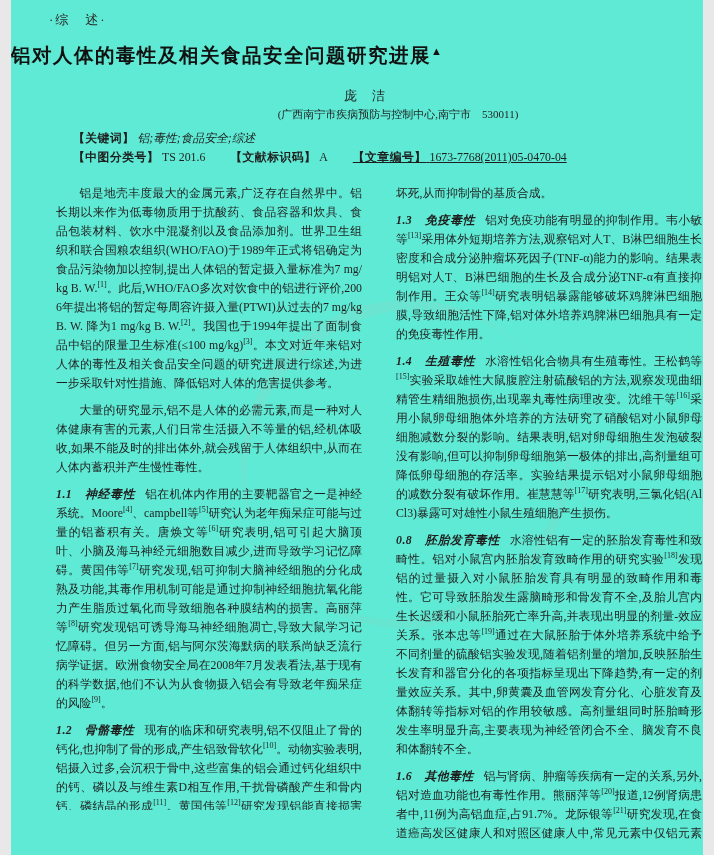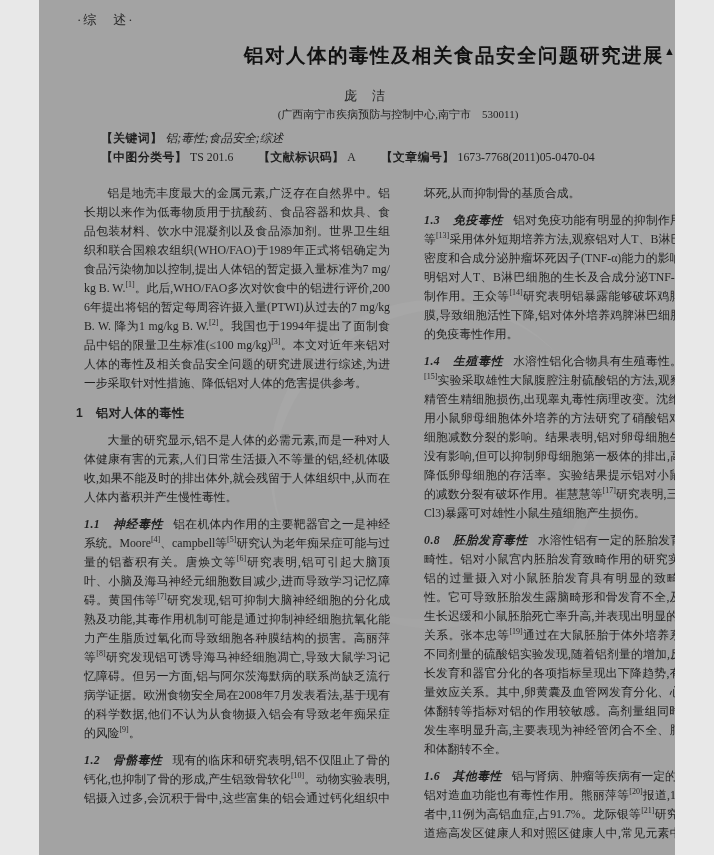--- a/index.html
+++ b/index.html
@@ -1,59 +1,59 @@
 <!DOCTYPE html>
 <html><head>
 <meta charset="utf-8">
 <style>
   html,body{margin:0;padding:0;background:#e8e8e8;}
   .page{
     position:relative;
-    width:636px;height:855px;
+    width:692px;height:855px;
     margin:0 auto;
-    background:#a3a3a3;
+    background:#5eead4;
     overflow:hidden;
     font-family:"Liberation Serif","DejaVu Serif",serif;
     color:#1f1f1f;
   }
   
   .scan-watermark{
     position:absolute;left:230px;top:300px;width:330px;height:300px;
     transform:rotate(-35deg);
     border-top:14px solid rgba(190,190,190,0.14);
     border-bottom:14px solid rgba(190,190,190,0.10);
     border-radius:50%;
     pointer-events:none;
   }
   .col-header{
     position:absolute;top:11px;left:38px;
     font-size:13px;letter-spacing:2px;color:#2a2a2a;
   }
   .title{
     position:absolute;top:42px;left:0;width:100%;
-    margin:0;text-align:right;
+    margin:0;text-align:left;
     font-size:19.5px;font-weight:bold;letter-spacing:1.5px;color:#111;
   }
   .title .title-mark{font-size:11px;vertical-align:super;letter-spacing:0;}
   .author{
     position:absolute;top:87px;left:8px;width:100%;
     text-align:center;font-size:13px;letter-spacing:1px;
   }
   .affiliation{
     position:absolute;top:107px;left:0;width:100%;
     text-align:center;font-size:11px;padding-left:41px;
   }
   .meta{
     position:absolute;top:129px;left:62px;right:34px;
     font-size:11.8px;line-height:19px;
   }
   .meta-label{font-family:"Liberation Sans","DejaVu Sans",sans-serif;font-weight:bold;letter-spacing:0.5px;}
   .meta-value{font-style:italic;}
   .meta-group{margin-right:22px;}
-  .meta-group:last-child{margin-right:0;}
+  .meta-group:last-child{margin-right:0;text-decoration:underline;}
   .columns{
     position:absolute;top:176px;left:37px;width:662px;
     display:flex;gap:18px;
   }
   .col{
     width:322px;
     font-size:11.8px;line-height:19px;
     text-align:justify;text-justify:inter-ideograph;
     word-break:break-all;
   }
@@ -104,21 +104,20 @@
     <div class="meta-line">
       <span class="meta-group"><span class="meta-label">【中图分类号】</span> <span>TS 201.6</span></span>
       <span class="meta-group"><span class="meta-label">【文献标识码】</span> <span>A</span></span>
       <span class="meta-group"><span class="meta-label">【文章编号】</span> <span>1673-7768(2011)05-0470-04</span></span>
     </div>
   </div>
 
   <div class="columns">
     <div class="col col-left">
         <p class="blk-indent">铝是地壳丰度最大的金属元素,广泛存在自然界中。铝长期以来作为低毒物质用于抗酸药、食品容器和炊具、食品包装材料、饮水中混凝剂以及食品添加剂。世界卫生组织和联合国粮农组织(WHO/FAO)于1989年正式将铝确定为食品污染物加以控制,提出人体铝的暂定摄入量标准为7 mg/kg B. W.<sup>[1]</sup>。此后,WHO/FAO多次对饮食中的铝进行评价,2006年提出将铝的暂定每周容许摄入量(PTWI)从过去的7 mg/kg B. W. 降为1 mg/kg B. W.<sup>[2]</sup>。我国也于1994年提出了面制食品中铝的限量卫生标准(≤100 mg/kg)<sup>[3]</sup>。本文对近年来铝对人体的毒性及相关食品安全问题的研究进展进行综述,为进一步采取针对性措施、降低铝对人体的危害提供参考。</p>
-        <p class="blk-heading">1　铝对人体的毒性</p>
         <p class="blk-indent">大量的研究显示,铝不是人体的必需元素,而是一种对人体健康有害的元素,人们日常生活摄入不等量的铝,经机体吸收,如果不能及时的排出体外,就会残留于人体组织中,从而在人体内蓄积并产生慢性毒性。</p>
         <p class="blk-plain"><span class="sublabel">1.1　神经毒性</span>铝在机体内作用的主要靶器官之一是神经系统。Moore<sup>[4]</sup>、campbell等<sup>[5]</sup>研究认为老年痴呆症可能与过量的铝蓄积有关。唐焕文等<sup>[6]</sup>研究表明,铝可引起大脑顶叶、小脑及海马神经元细胞数目减少,进而导致学习记忆障碍。黄国伟等<sup>[7]</sup>研究发现,铝可抑制大脑神经细胞的分化成熟及功能,其毒作用机制可能是通过抑制神经细胞抗氧化能力产生脂质过氧化而导致细胞各种膜结构的损害。高丽萍等<sup>[8]</sup>研究发现铝可诱导海马神经细胞凋亡,导致大鼠学习记忆障碍。但另一方面,铝与阿尔茨海默病的联系尚缺乏流行病学证据。欧洲食物安全局在2008年7月发表看法,基于现有的科学数据,他们不认为从食物摄入铝会有导致老年痴呆症的风险<sup>[9]</sup>。</p>
         <p class="blk-plain"><span class="sublabel">1.2　骨骼毒性</span>现有的临床和研究表明,铝不仅阻止了骨的钙化,也抑制了骨的形成,产生铝致骨软化<sup>[10]</sup>。动物实验表明,铝摄入过多,会沉积于骨中,这些富集的铝会通过钙化组织中的钙、磷以及与维生素D相互作用,干扰骨磷酸产生和骨内钙、磷结晶的形成<sup>[11]</sup>。黄国伟等<sup>[12]</sup>研究发现铝能直接损害体外培养的人胚成骨细胞的活性,使细胞变性</p>
       </div>
     <div class="col col-right">
         <p class="blk-plain">坏死,从而抑制骨的基质合成。</p>
         <p class="blk-plain"><span class="sublabel">1.3　免疫毒性</span>铝对免疫功能有明显的抑制作用。韦小敏等<sup>[13]</sup>采用体外短期培养方法,观察铝对人T、B淋巴细胞生长密度和合成分泌肿瘤坏死因子(TNF-α)能力的影响。结果表明铝对人T、B淋巴细胞的生长及合成分泌TNF-α有直接抑制作用。王众等<sup>[14]</sup>研究表明铝暴露能够破坏鸡脾淋巴细胞膜,导致细胞活性下降,铝对体外培养鸡脾淋巴细胞具有一定的免疫毒性作用。</p>
         <p class="blk-plain"><span class="sublabel">1.4　生殖毒性</span>水溶性铝化合物具有生殖毒性。王松鹤等<sup>[15]</sup>实验采取雄性大鼠腹腔注射硫酸铝的方法,观察发现曲细精管生精细胞损伤,出现睾丸毒性病理改变。沈维干等<sup>[16]</sup>采用小鼠卵母细胞体外培养的方法研究了硝酸铝对小鼠卵母细胞减数分裂的影响。结果表明,铝对卵母细胞生发泡破裂没有影响,但可以抑制卵母细胞第一极体的排出,高剂量组可降低卵母细胞的存活率。实验结果提示铝对小鼠卵母细胞的减数分裂有破坏作用。崔慧慧等<sup>[17]</sup>研究表明,三氯化铝(AlCl3)暴露可对雄性小鼠生殖细胞产生损伤。</p>
         <p class="blk-plain"><span class="sublabel">0.8　胚胎发育毒性</span>水溶性铝有一定的胚胎发育毒性和致畸性。铝对小鼠宫内胚胎发育致畸作用的研究实验<sup>[18]</sup>发现铝的过量摄入对小鼠胚胎发育具有明显的致畸作用和毒性。它可导致胚胎发生露脑畸形和骨发育不全,及胎儿宫内生长迟缓和小鼠胚胎死亡率升高,并表现出明显的剂量-效应关系。张本忠等<sup>[19]</sup>通过在大鼠胚胎于体外培养系统中给予不同剂量的硫酸铝实验发现,随着铝剂量的增加,反映胚胎生长发育和器官分化的各项指标呈现出下降趋势,有一定的剂量效应关系。其中,卵黄囊及血管网发育分化、心脏发育及体翻转等指标对铝的作用较敏感。高剂量组同时胚胎畸形发生率明显升高,主要表现为神经管闭合不全、脑发育不良和体翻转不全。</p>
         <p class="blk-plain"><span class="sublabel">1.6　其他毒性</span>铝与肾病、肿瘤等疾病有一定的关系,另外,铝对造血功能也有毒性作用。熊丽萍等<sup>[20]</sup>报道,12例肾病患者中,11例为高铝血症,占91.7%。龙际银等<sup>[21]</sup>研究发现,在食道癌高发区健康人和对照区健康人中,常见元素中仅铝元素的水平有显著差异,至少说明,铝与食道癌有一定的相关性。据报道<sup>[22]</sup>,铝是细胞性贫血和肾疾病晚期恶性贫血的一个因素。</p>

